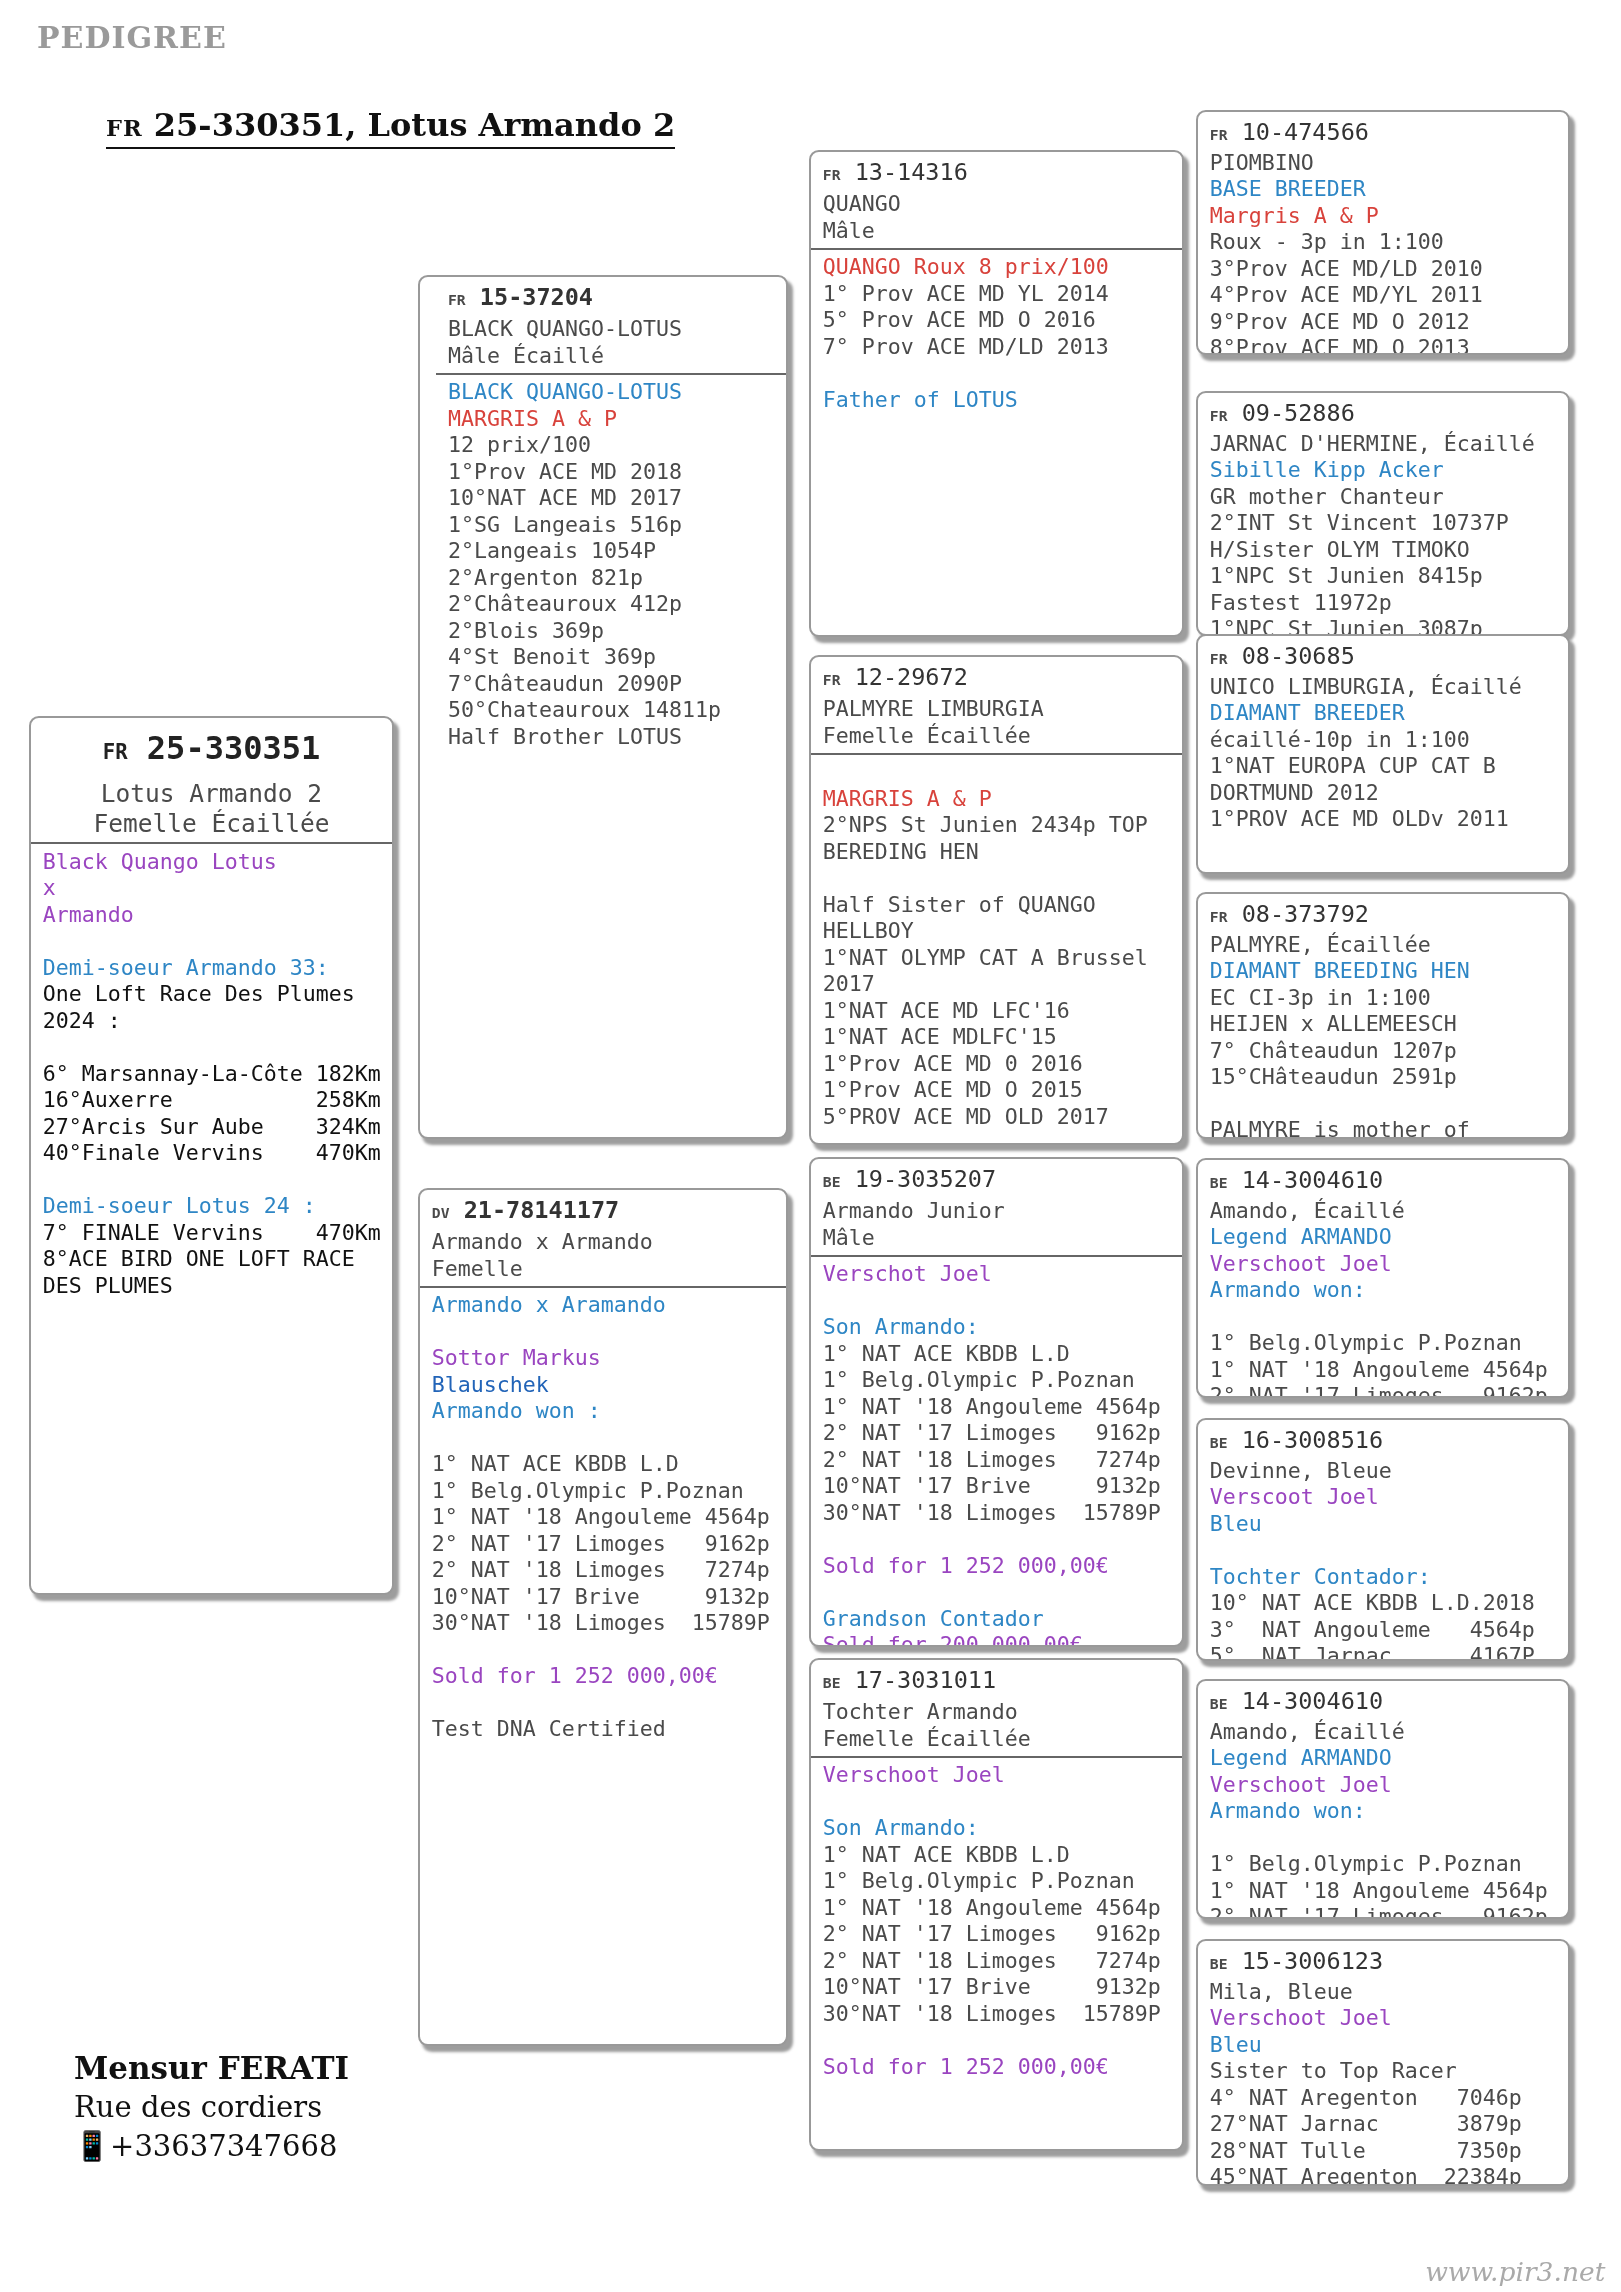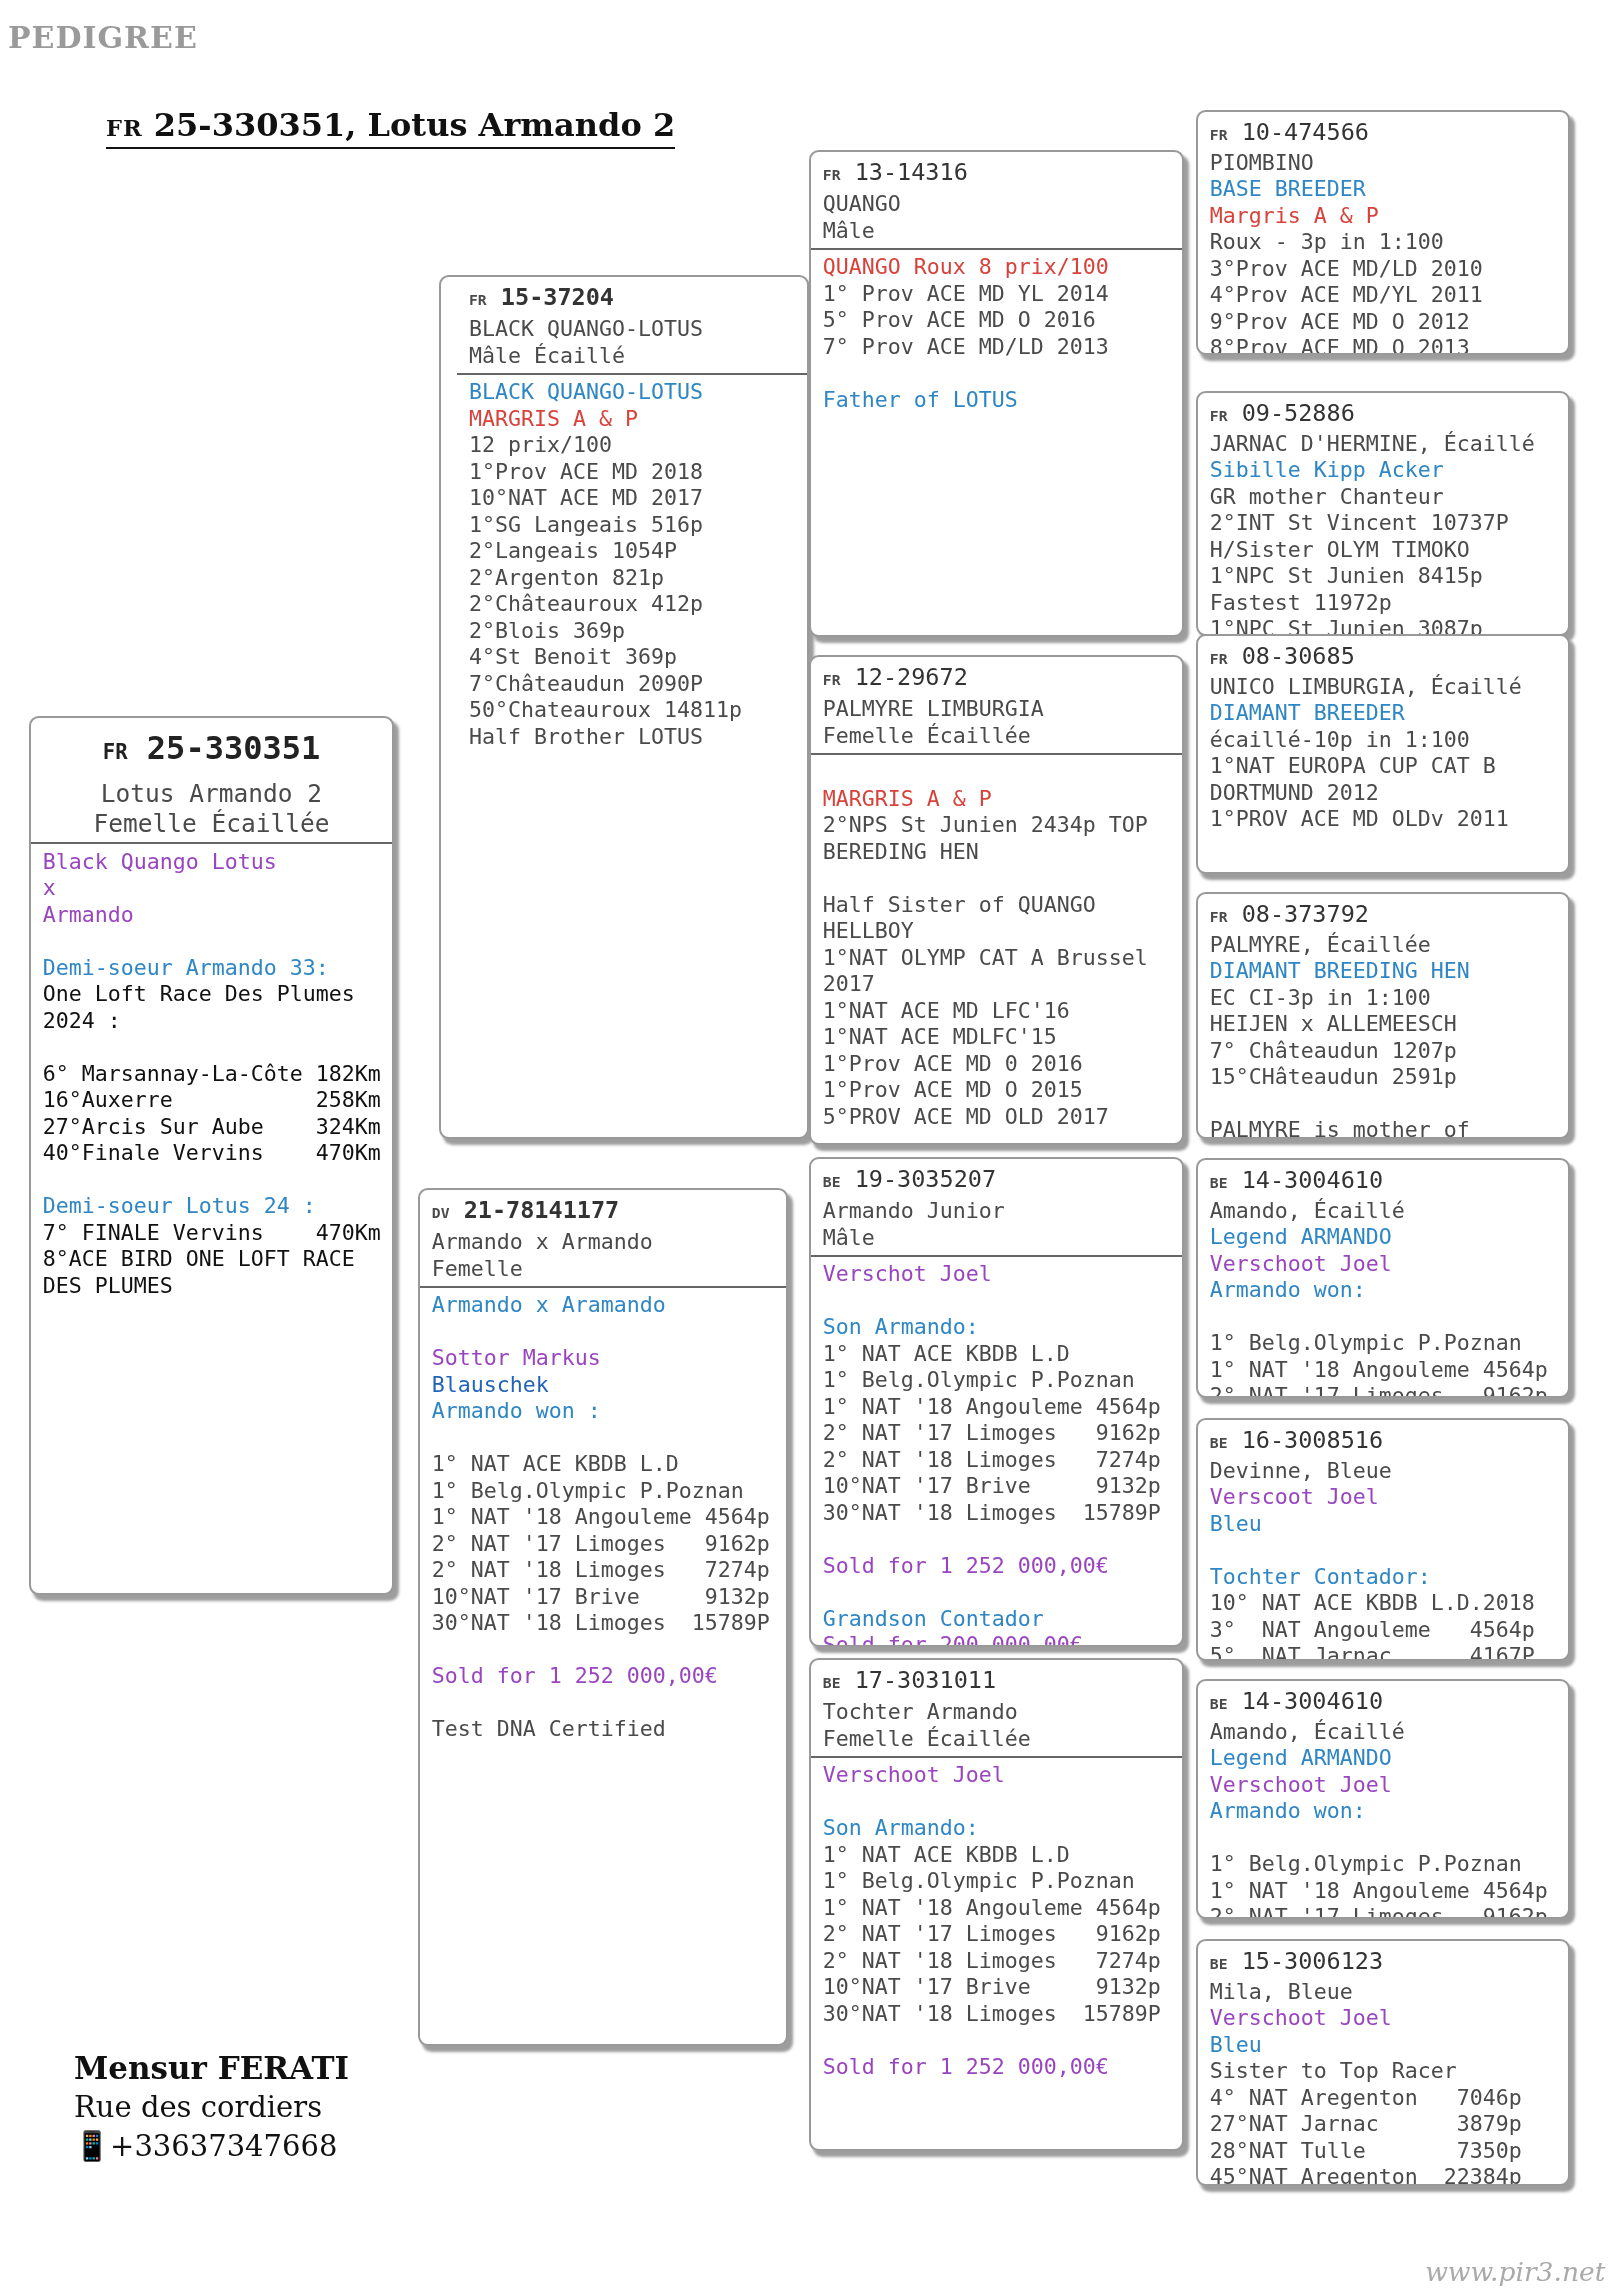--- a/index.html
+++ b/index.html
@@ -1,21 +1,21 @@
 <!DOCTYPE html>
 <html style="--blue: #2e86c5; --red: #d8423b; --purple: #9a45c0; --darkblue: #2264b8;"><head>
 <meta charset="utf-8">
 <style>
   html,body { margin:0; padding:0; background:#ffffff; }
   #canvas {
     position:relative; width:1621px; height:2293px; background:#ffffff;
     font-family:"DejaVu Sans Mono", monospace; overflow:hidden;
   }
   .page-label {
-    position:absolute; left:8px; top:19.6px;
+    position:absolute; left:37px; top:19.6px;
     font-family:"DejaVu Serif", serif; font-weight:bold;
     font-size:30px; color:#9a9a9a; letter-spacing:1px;
   }
   .title {
     position:absolute; left:106px; top:106px;
     font-family:"DejaVu Serif", serif; font-weight:bold; color:#111;
     font-size:32px; border-bottom:2.9px solid #111; padding-bottom:2.9px;
   }
   .title .title-cc { font-size:22.5px; letter-spacing:1px; }
   .pbox {
@@ -76,21 +76,21 @@
         <div class="ln k">6° Marsannay-La-Côte 182Km</div>
         <div class="ln k">16°Auxerre           258Km</div>
         <div class="ln k">27°Arcis Sur Aube    324Km</div>
         <div class="ln k">40°Finale Vervins    470Km</div>
         <div class="ln k"></div>
         <div class="ln b">Demi-soeur Lotus 24 :</div>
         <div class="ln k">7° FINALE Vervins    470Km</div>
         <div class="ln k">8°ACE BIRD ONE LOFT RACE</div>
         <div class="ln k">DES PLUMES</div>
       </div>
-      <div class="pbox rb" style="left: 439px; top: 275px; width: 370px; height: 864px; padding-left: 28px;">
+      <div class="pbox rb" style="left: 418px; top: 275px; width: 370px; height: 864px; padding-left: 28px;">
         <div class="ring"><span class="cc">FR</span><span class="num"> 15-37204</span></div>
         <div class="hname">BLACK QUANGO-LOTUS</div>
         <div class="hname">Mâle Écaillé</div>
         <div class="rule"></div>
         <div class="ln b">BLACK QUANGO-LOTUS</div>
         <div class="ln r">MARGRIS A &amp; P</div>
         <div class="ln g">12 prix/100</div>
         <div class="ln g">1°Prov ACE MD 2018</div>
         <div class="ln g">10°NAT ACE MD 2017</div>
         <div class="ln g">1°SG Langeais 516p</div>

